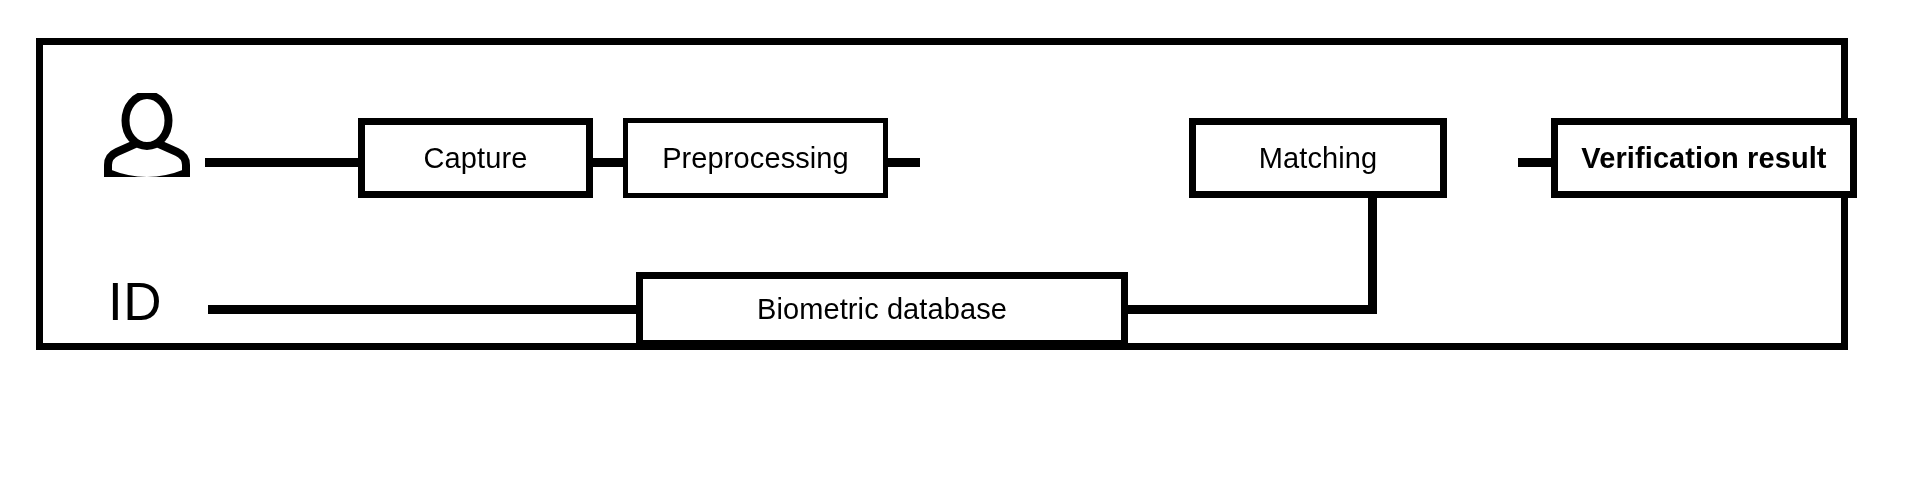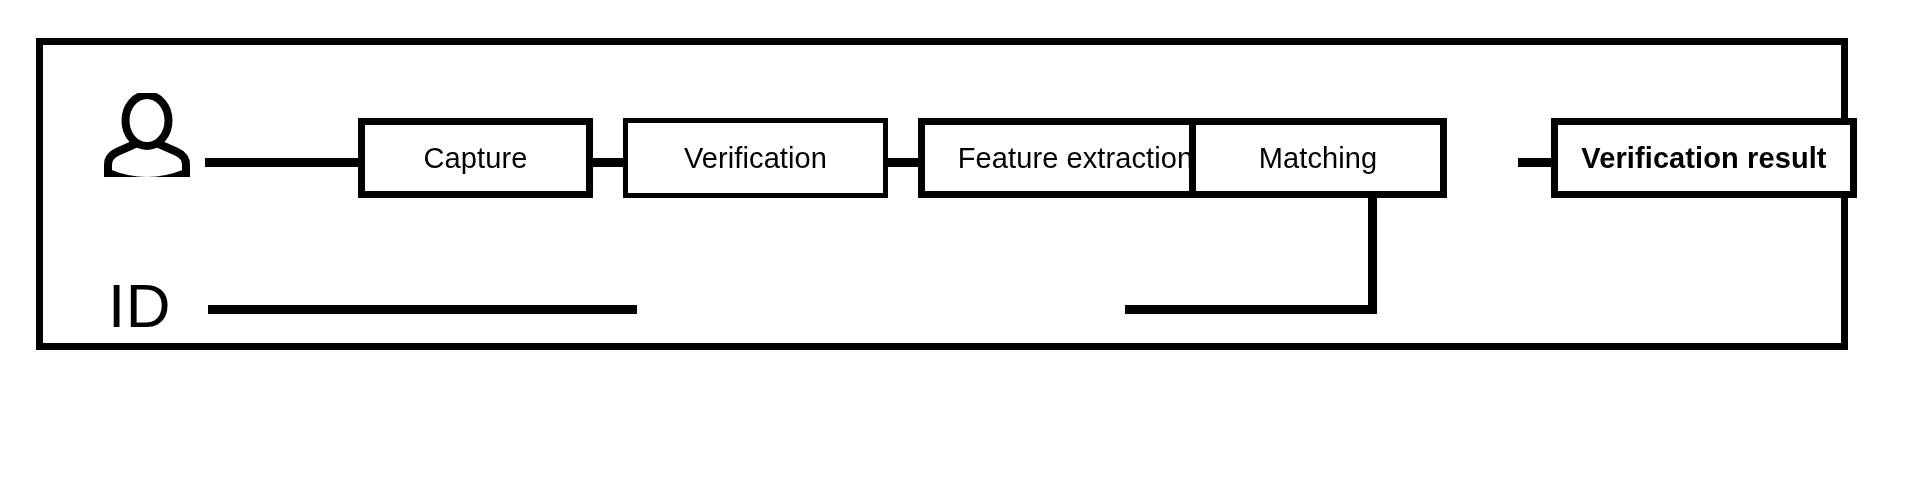--- a/index.html
+++ b/index.html
@@ -71,21 +71,21 @@
     top: 93px;
     width: 86px;
     height: 84px;
   }
 
   
   #id-label {
     position: absolute;
     left: 108px;
     top: 275px;
-    font-size: 62px;
+    font-size: 53px;
     line-height: 1;
     color: #000000;
     letter-spacing: 0.5px;
   }
 </style>
 </head>
 <body>
 
 <div id="stage">
 
@@ -102,42 +102,42 @@
 
   <div class="conn-h" style="left:205px; top:158px; width:153px;"></div>
 
   <div class="node-box" id="node-capture" style="left:358px; top:118px; width:235px; height:80px;">
     <span>Capture</span>
   </div>
 
   <div class="conn-h" style="left:590px; top:158px; width:35px;"></div>
 
   <div class="node-box thin" id="node-preprocessing" style="left:623px; top:118px; width:265px; height:80px;">
-    <span>Verification</span>
+    <span>Preprocessing</span>
   </div>
 
   <div class="conn-h" style="left:885px; top:158px; width:35px;"></div>
 
-  <div class="node-box" id="node-feature-extraction" style="left:918px; top:118px; width:315px; height:80px;">
-    <span>Feature extraction</span>
-  </div>
 
   <div class="conn-h" style="left:1230px; top:158px; width:35px;"></div>
 
   <div class="node-box" id="node-matching" style="left:1189px; top:118px; width:258px; height:80px;">
     <span>Matching</span>
   </div>
 
   <div class="conn-h" style="left:1518px; top:158px; width:35px;"></div>
 
   <div class="node-box" id="node-verification-result" style="left:1551px; top:118px; width:306px; height:80px;font-weight:bold;">
     <span>Verification result</span>
   </div>
 
   <div id="id-label">ID</div>
 
   <div class="conn-h" style="left:208px; top:305px; width:429px;"></div>
 
+  <div class="node-box" id="node-biometric-database" style="left:636px; top:272px; width:492px; height:75px;">
+    <span>Biometric database</span>
+  </div>
 
   <div class="conn-h" style="left:1125px; top:305px; width:252px;"></div>
   <div class="conn-v" style="left:1368px; top:194px; height:120px;"></div>
 
 </div>
 
 </body></html>

